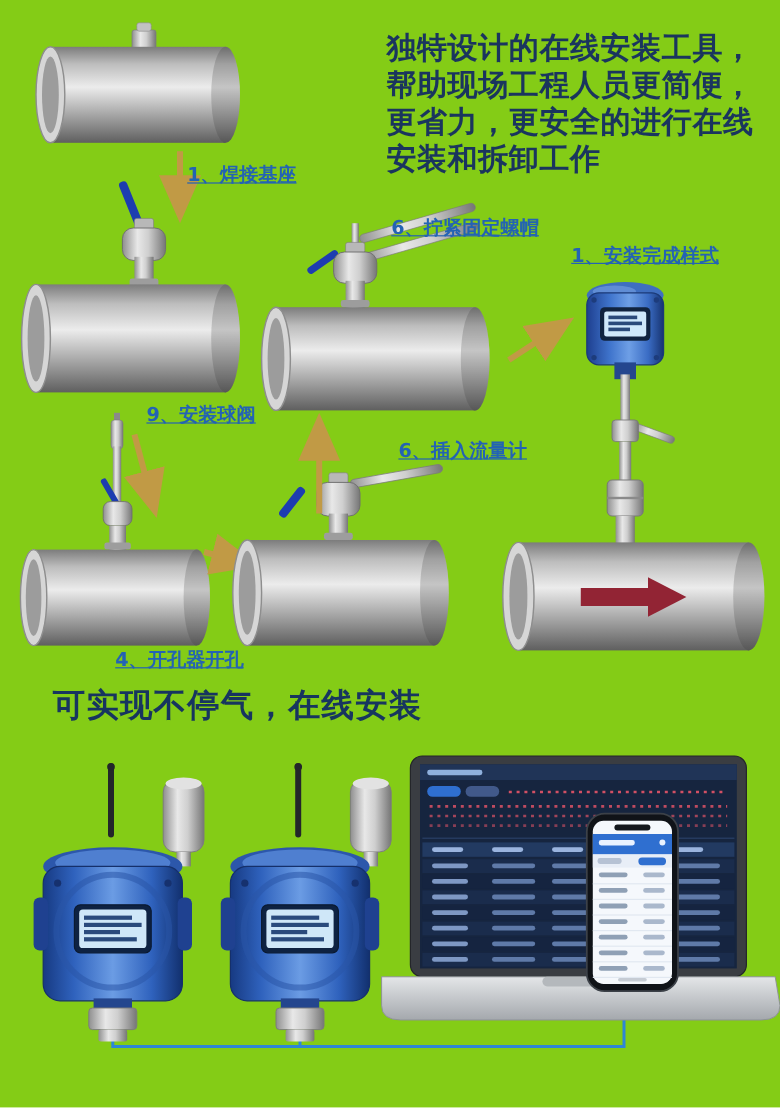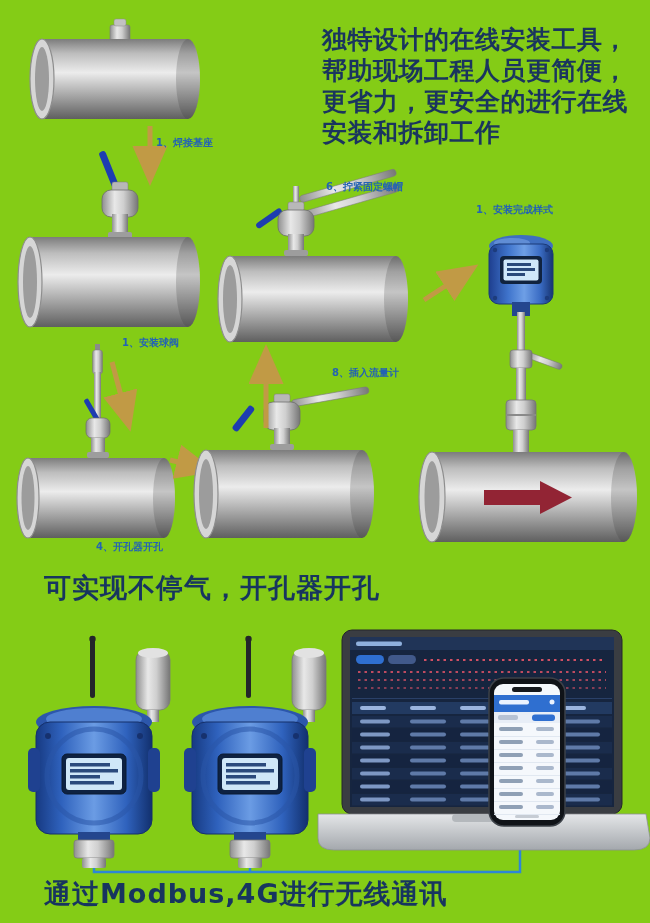--- a/index.html
+++ b/index.html
@@ -6,22 +6,22 @@
   html,body { background:#ffffff; }
   body { font-family:"DejaVu Sans","Liberation Sans",sans-serif; }
   .page { position:relative; width:650px; height:923px; background:#84cc16; overflow:hidden; }
   .diagram { position:absolute; left:0; }
   .intro {
     position:absolute; left:322px; top:24px; width:326px;
     font-size:25px; line-height:31px; font-weight:600;
     color:#1a355e; letter-spacing:0.5px;
   }
   .step-label {
-    position:absolute; font-size:10px; font-weight:600;
-    color:#2363b4; white-space:nowrap;
+    position:absolute; font-size:16px; font-weight:600;
+    color:#2363b4; white-space:nowrap;text-decoration:underline;
   }
   .caption {
     position:absolute; font-size:27px; font-weight:600;
     color:#17355f; white-space:nowrap; letter-spacing:1px;
   }
 </style>
 </head>
 <body>
 
 <div class="page">
@@ -173,27 +173,27 @@
 
       <g>
         <rect x="484" y="490" width="56" height="15" fill="#922434"></rect>
         <polygon points="540,481 572,497.5 540,514" fill="#922434"></polygon>
       </g>
     </g>
   </svg>
 
   <div class="intro">独特设计的在线安装工具， 帮助现场工程人员更简便， 更省力，更安全的进行在线安装和拆卸工作</div>
   <div class="step-label" style="left:156px; top:136px">1、焊接基座</div>
-  <div class="step-label" style="left:122px; top:336px">1、安装球阀</div>
+  <div class="step-label" style="left:122px; top:336px">9、安装球阀</div>
   <div class="step-label" style="left:96px;  top:540px">4、开孔器开孔</div>
-  <div class="step-label" style="left:332px; top:366px">8、插入流量计</div>
+  <div class="step-label" style="left:332px; top:366px">6、插入流量计</div>
   <div class="step-label" style="left:326px; top:180px">6、拧紧固定螺帽</div>
   <div class="step-label" style="left:476px; top:203px">1、安装完成样式</div>
 
-  <div class="caption" style="left:44px; top:570px">可实现不停气，开孔器开孔</div>
+  <div class="caption" style="left:44px; top:570px">可实现不停气，在线安装</div>
 
   <svg class="diagram" style="top:614px" width="650" height="270" viewBox="0 0 650 270">
     <defs>
       <linearGradient id="gSteel2" x1="0" y1="0" x2="1" y2="0">
         <stop offset="0" stop-color="#8f8f8f"></stop>
         <stop offset="0.35" stop-color="#e8e8e8"></stop>
         <stop offset="0.6" stop-color="#cfcfcf"></stop>
         <stop offset="1" stop-color="#767676"></stop>
       </linearGradient>
       <linearGradient id="gBlue2" x1="0" y1="0" x2="1" y2="0">
@@ -311,15 +311,14 @@
         <use href="#prow" x="494" y="139"></use>
         <use href="#prow" x="494" y="152"></use>
         <use href="#prow" x="494" y="165"></use>
         <use href="#prow" x="494" y="178"></use>
         <use href="#prow" x="494" y="191"></use>
         <rect x="515" y="201" width="24" height="3" rx="1.5" fill="#c6ccd4"></rect>
       </g>
     </g>
   </svg>
 
-  <div class="caption" style="left:44px; top:876px">通过Modbus,4G进行无线通讯</div>
 
 </div>
 
 </body></html>

